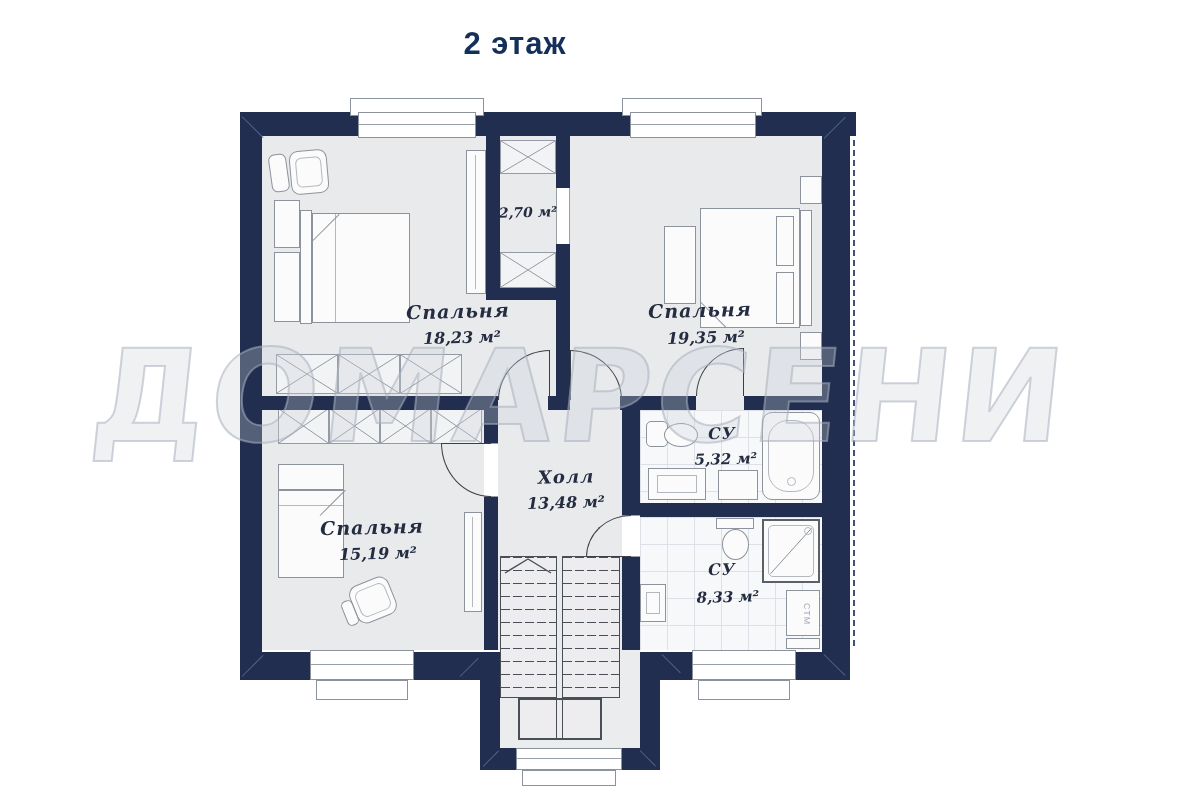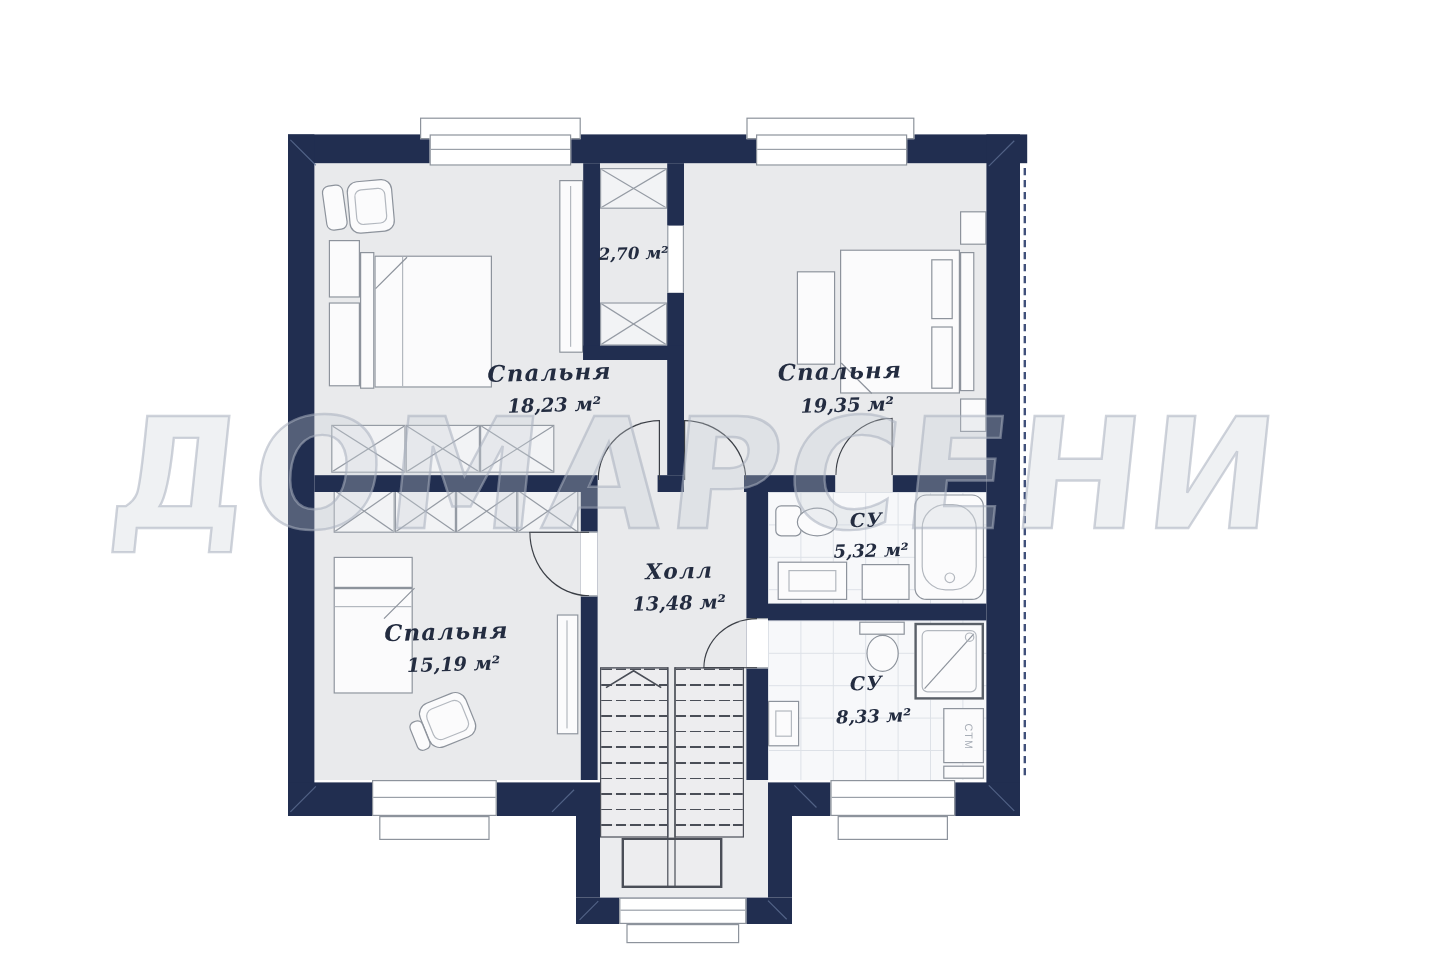--- a/index.html
+++ b/index.html
@@ -39,20 +39,21 @@
       transform:skewX(-6deg);pointer-events:none;z-index:40;}
   .dash{position:absolute;border-left:2px dashed #40507a;z-index:11;}
   .stm{position:absolute;z-index:8;color:#a7adb6;font-size:9px;letter-spacing:1px;
        writing-mode:vertical-rl;text-align:center;}
 </style>
 </head>
 <body>
 
 <div class="page">
 
+  <div class="title">2 этаж</div>
 
   <div class="floor" style="left:262px;top:136px;width:560px;height:514px"></div>
   <div class="floor" style="left:500px;top:650px;width:140px;height:98px;background:#ebecee"></div>
 
   <div class="tiles" style="left:640px;top:410px;width:182px;height:93px"></div>
   <div class="tiles" style="left:640px;top:517px;width:182px;height:133px"></div>
 
   <div class="w" style="left:240px;top:112px;width:616px;height:24px"></div>
   <div class="w" style="left:240px;top:112px;width:22px;height:568px"></div>
   <div class="w" style="left:822px;top:112px;width:28px;height:568px"></div>

